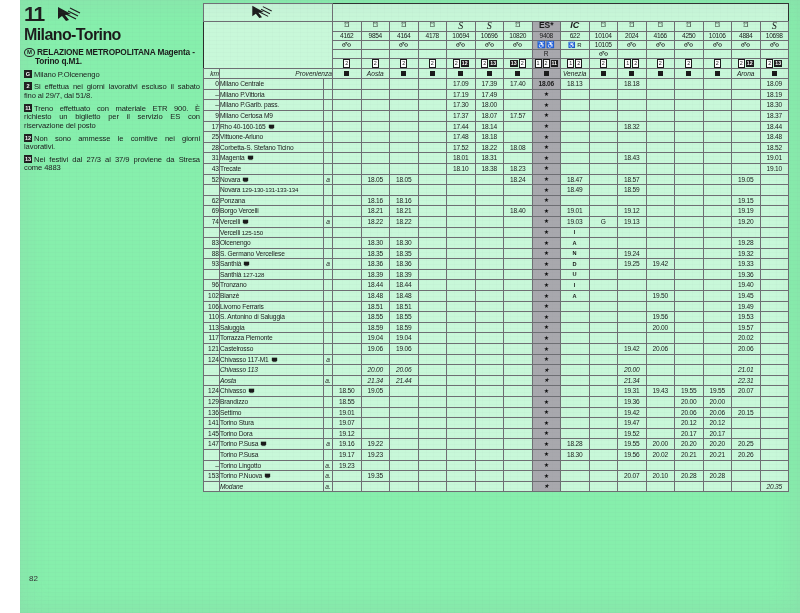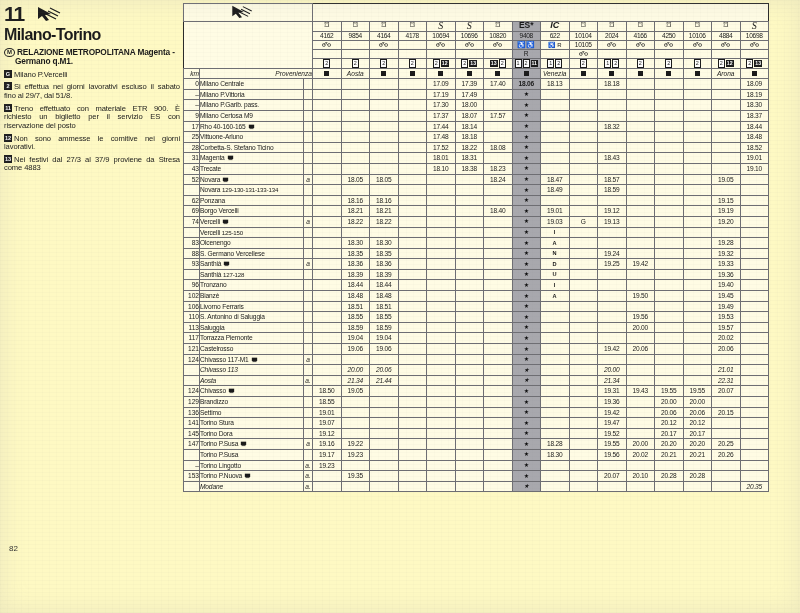--- a/index.html
+++ b/index.html
@@ -3,21 +3,21 @@
 <meta charset="utf-8">
 <style>
   html,body{margin:0;padding:0;background:#ffffff;}
   body{
     width:800px;height:613px;position:relative;overflow:hidden;
     font-family:"Liberation Sans", sans-serif;
     color:#1a1a1a;
     -webkit-font-smoothing:none;
   }
   
-  #page{position:absolute;inset:0;background:#fef9c3;}
+  #page{position:absolute;inset:0;background:#86efac;margin-left:20px;}
   #scan-noise{position:absolute;inset:0;pointer-events:none;opacity:.40;
     background:
       repeating-linear-gradient(0deg, rgba(120,120,130,.085) 0px, rgba(120,120,130,.085) 1px, rgba(255,255,255,0) 1px, rgba(255,255,255,0) 4px),
       repeating-linear-gradient(90deg, rgba(110,110,125,.05) 0px, rgba(110,110,125,.05) 1px, rgba(255,255,255,0) 1px, rgba(255,255,255,0) 7px);
   }
   #edge-shadow{position:absolute;inset:0;pointer-events:none;
     box-shadow:inset 0 0 26px rgba(150,150,160,.18);}
 
   
   #legend{position:absolute;left:4px;top:4px;width:176px;}
@@ -64,46 +64,46 @@
   .t{text-align:center;font-size:6.6px;letter-spacing:-.25px;}
   .t.b{font-weight:bold;}
   .t.i{font-style:italic;font-weight:bold;}
   
   .es{background:#a8a8ad;}
   .es-stars{color:#111;font-size:6px;}
   .gd{font-size:5.6px;font-weight:bold;letter-spacing:.4px;text-align:center;}
   .sep-top td{border-top:1.6px solid #2a2a2a;}
   .sep-bot td{border-bottom:1.6px solid #2a2a2a;}
 
-  #pageno{position:absolute;left:9px;top:544px;font-size:8px;color:#333;}
+  #pageno{position:absolute;left:9px;top:574px;font-size:8px;color:#333;}
 </style>
 </head>
 <body>
 
 <div id="page">
 
   <div id="legend">
     <div>
       <span class="route-num">11</span>
       <span class="route-arrow">
         <svg width="26" height="17" viewBox="0 0 26 17">
           <path d="M2 2 L15 9 L9 10 L13 15 L10 16 L6 11 L2 14 Z" fill="#1a1a1a"></path>
           <path d="M14 3 L24 8 M12 6 L22 11 M10 9 L20 14" stroke="#1a1a1a" stroke-width="1.2" fill="none"></path>
         </svg>
       </span>
     </div>
     <div class="route-name">Milano-Torino</div>
 
     <div class="metro-line">
       <span class="ind">M</span><span>RELAZIONE METROPOLITANA Magenta -</span>
-      <div class="metro-sub">Germano q.M1.</div>
+      <div class="metro-sub">Torino q.M1.</div>
     </div>
 
     <div class="note">
-      <span class="sym">G</span><span>Milano P.Vercelli</span>
+      <span class="sym">G</span><span>Milano P.Olcenengo</span>
     </div>
     <div class="note">
       <span class="sym">2</span><span>Si effettua nei giorni lavorativi escluso il sabato fino al 29/7, dal 51/8.</span>
     </div>
     <div class="note">
       <span class="sym">11</span><span>Treno effettuato con materiale ETR 900. È richiesto un biglietto per il servizio ES con riservazione del posto</span>
     </div>
     <div class="note">
       <span class="sym">12</span><span>Non sono ammesse le comitive nei giorni lavorativi.</span>
     </div>

